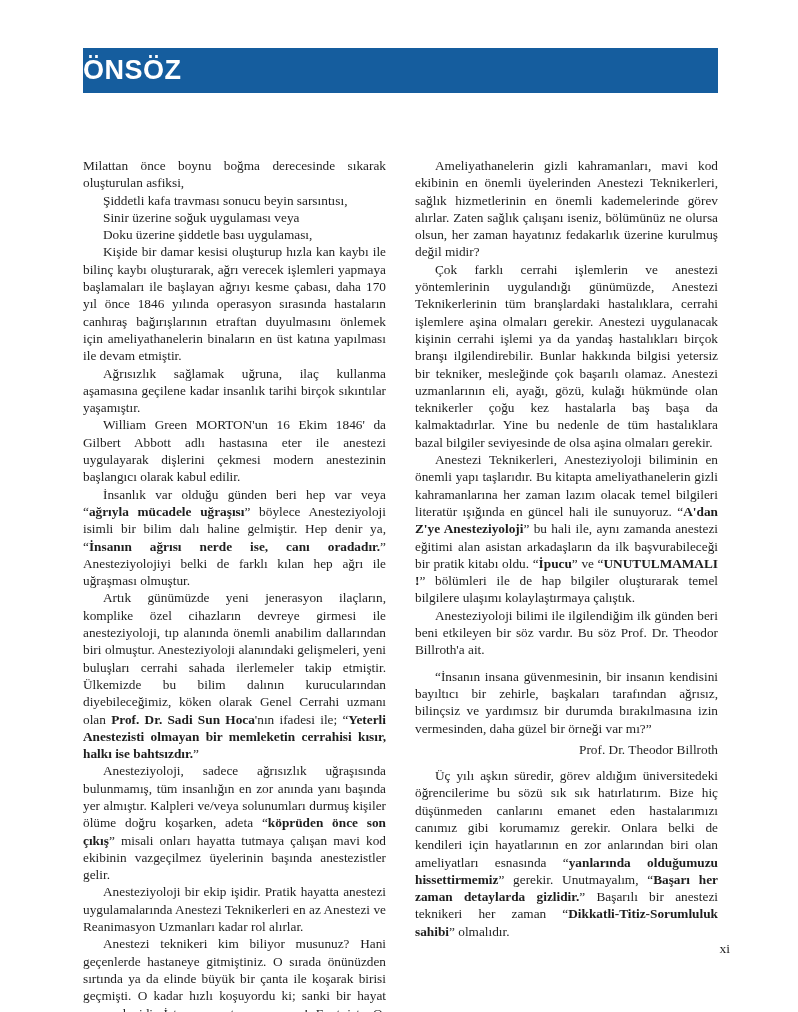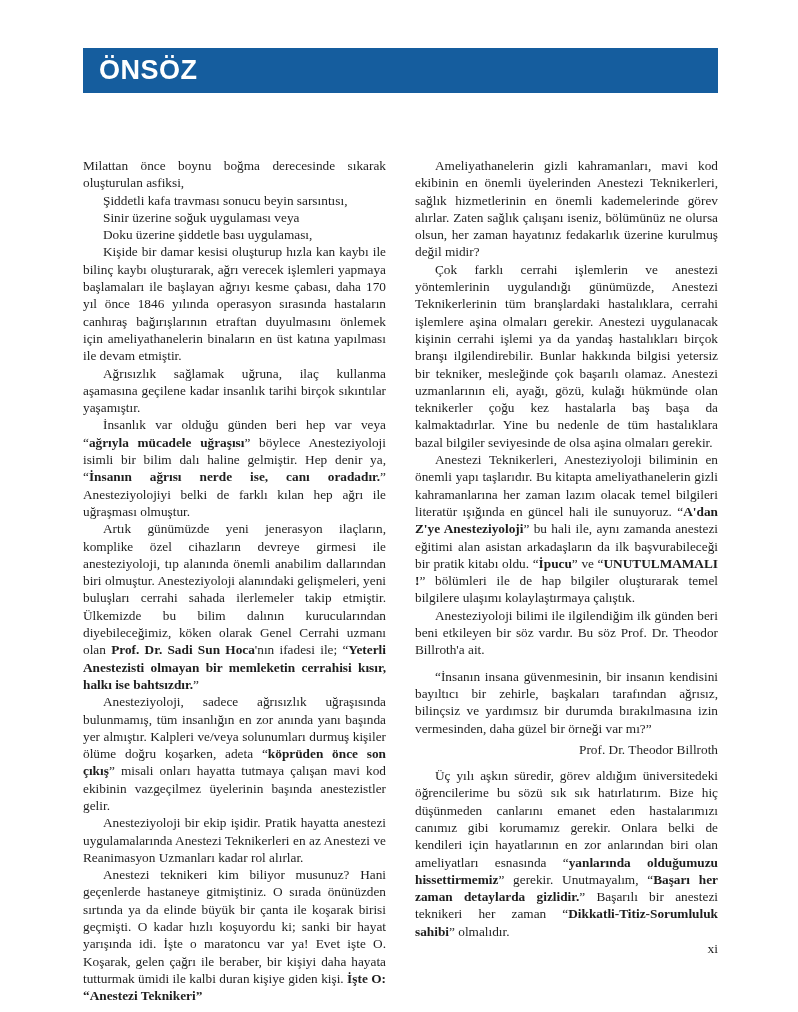--- a/index.html
+++ b/index.html
@@ -16,21 +16,21 @@
   .header-bar {
     position: absolute;
     left: 83px; top: 48px;
     width: 635px; height: 45px;
     background: #155d9e;
     display: flex;
     align-items: center;
   }
   .header-title {
     margin: 0;
-    padding-left: 16px;
+    padding-left: 0;
     font-family: "Liberation Sans", sans-serif;
     font-weight: bold;
     font-size: 27px;
     letter-spacing: 0.5px;
     color: #ffffff;
   }
 
   .columns {
     position: absolute;
     left: 83px; top: 157px;
@@ -56,21 +56,21 @@
   }
   .para.attribution {
     text-align: right;
     text-indent: 0;
     margin-top: 4px;
     margin-bottom: 9px;
   }
 
   .page-number {
     position: absolute;
-    left: 0; top: 941px;
+    left: 12px; top: 941px;
     width: 718px;
     text-align: right;
     font-size: 13.5px;
     color: #1e1e1e;
   }
 </style>
 </head>
 <body>
 
 <div class="page">
@@ -80,20 +80,21 @@
   </div>
 
   <div class="columns">
     <div class="col">
         <p class="para no-indent"><span>Milattan önce boynu boğma derecesinde sıkarak oluşturulan asfiksi,</span></p>
         <p class="para"><span>Şiddetli kafa travması sonucu beyin sarsıntısı,</span></p>
         <p class="para"><span>Sinir üzerine soğuk uygulaması veya</span></p>
         <p class="para"><span>Doku üzerine şiddetle bası uygulaması,</span></p>
         <p class="para"><span>Kişide bir damar kesisi oluşturup hızla kan kaybı ile bilinç kaybı oluşturarak, ağrı verecek işlemleri yapmaya başlamaları ile başlayan ağrıyı kesme çabası, daha 170 yıl önce 1846 yılında operasyon sırasında hastaların canhıraş bağırışlarının etraftan duyulmasını önlemek için ameliyathanelerin binaların en üst katına yapılması ile devam etmiştir.</span></p>
         <p class="para"><span>Ağrısızlık sağlamak uğruna, ilaç kullanma aşamasına geçilene kadar insanlık tarihi birçok sıkıntılar yaşamıştır.</span></p>
+        <p class="para"><span>William Green MORTON'un 16 Ekim 1846' da Gilbert Abbott adlı hastasına eter ile anestezi uygulayarak dişlerini çekmesi modern anestezinin başlangıcı olarak kabul edilir.</span></p>
         <p class="para"><span>İnsanlık var olduğu günden beri hep var veya “</span><span class="b">ağrıyla mücadele uğraşısı</span><span>” böylece Anesteziyoloji isimli bir bilim dalı haline gelmiştir. Hep denir ya, “</span><span class="b">İnsanın ağrısı nerde ise, canı oradadır.</span><span>” Anesteziyolojiyi belki de farklı kılan hep ağrı ile uğraşması olmuştur.</span></p>
         <p class="para"><span>Artık günümüzde yeni jenerasyon ilaçların, komplike özel cihazların devreye girmesi ile anesteziyoloji, tıp alanında önemli anabilim dallarından biri olmuştur. Anesteziyoloji alanındaki gelişmeleri, yeni buluşları cerrahi sahada ilerlemeler takip etmiştir. Ülkemizde bu bilim dalının kurucularından diyebileceğimiz, köken olarak Genel Cerrahi uzmanı olan </span><span class="b">Prof. Dr. Sadi Sun Hoca</span><span>'nın ifadesi ile; “</span><span class="b">Yeterli Anestezisti olmayan bir memleketin cerrahisi kısır, halkı ise bahtsızdır.</span><span>”</span></p>
         <p class="para"><span>Anesteziyoloji, sadece ağrısızlık uğraşısında bulunmamış, tüm insanlığın en zor anında yanı başında yer almıştır. Kalpleri ve/veya solunumları durmuş kişiler ölüme doğru koşarken, adeta “</span><span class="b">köprüden önce son çıkış</span><span>” misali onları hayatta tutmaya çalışan mavi kod ekibinin vazgeçilmez üyelerinin başında anestezistler gelir.</span></p>
         <p class="para"><span>Anesteziyoloji bir ekip işidir. Pratik hayatta anestezi uygulamalarında Anestezi Teknikerleri en az Anestezi ve Reanimasyon Uzmanları kadar rol alırlar.</span></p>
         <p class="para"><span>Anestezi teknikeri kim biliyor musunuz? Hani geçenlerde hastaneye gitmiştiniz. O sırada önünüzden sırtında ya da elinde büyük bir çanta ile koşarak birisi geçmişti. O kadar hızlı koşuyordu ki; sanki bir hayat yarışında idi. İşte o maratoncu var ya! Evet işte O. Koşarak, gelen çağrı ile beraber, bir kişiyi daha hayata tutturmak ümidi ile kalbi duran kişiye giden kişi. </span><span class="b">İşte O: “Anestezi Teknikeri”</span></p>
       </div>
     <div class="col">
         <p class="para"><span>Ameliyathanelerin gizli kahramanları, mavi kod ekibinin en önemli üyelerinden Anestezi Teknikerleri, sağlık hizmetlerinin en önemli kademelerinde görev alırlar. Zaten sağlık çalışanı iseniz, bölümünüz ne olursa olsun, her zaman hayatınız fedakarlık üzerine kurulmuş değil midir?</span></p>
         <p class="para"><span>Çok farklı cerrahi işlemlerin ve anestezi yöntemlerinin uygulandığı günümüzde, Anestezi Teknikerlerinin tüm branşlardaki hastalıklara, cerrahi işlemlere aşina olmaları gerekir. Anestezi uygulanacak kişinin cerrahi işlemi ya da yandaş hastalıkları birçok branşı ilgilendirebilir. Bunlar hakkında bilgisi yetersiz bir tekniker, mesleğinde çok başarılı olamaz. Anestezi uzmanlarının eli, ayağı, gözü, kulağı hükmünde olan teknikerler çoğu kez hastalarla baş başa da kalmaktadırlar. Yine bu nedenle de tüm hastalıklara bazal bilgiler seviyesinde de olsa aşina olmaları gerekir.</span></p>
         <p class="para"><span>Anestezi Teknikerleri, Anesteziyoloji biliminin en önemli yapı taşlarıdır. Bu kitapta ameliyathanelerin gizli kahramanlarına her zaman lazım olacak temel bilgileri literatür ışığında en güncel hali ile sunuyoruz. “</span><span class="b">A'dan Z'ye Anesteziyoloji</span><span>” bu hali ile, aynı zamanda anestezi eğitimi alan asistan arkadaşların da ilk başvurabileceği bir pratik kitabı oldu. “</span><span class="b">İpucu</span><span>” ve “</span><span class="b">UNUTULMAMALI !</span><span>” bölümleri ile de hap bilgiler oluşturarak temel bilgilere ulaşımı kolaylaştırmaya çalıştık.</span></p>

